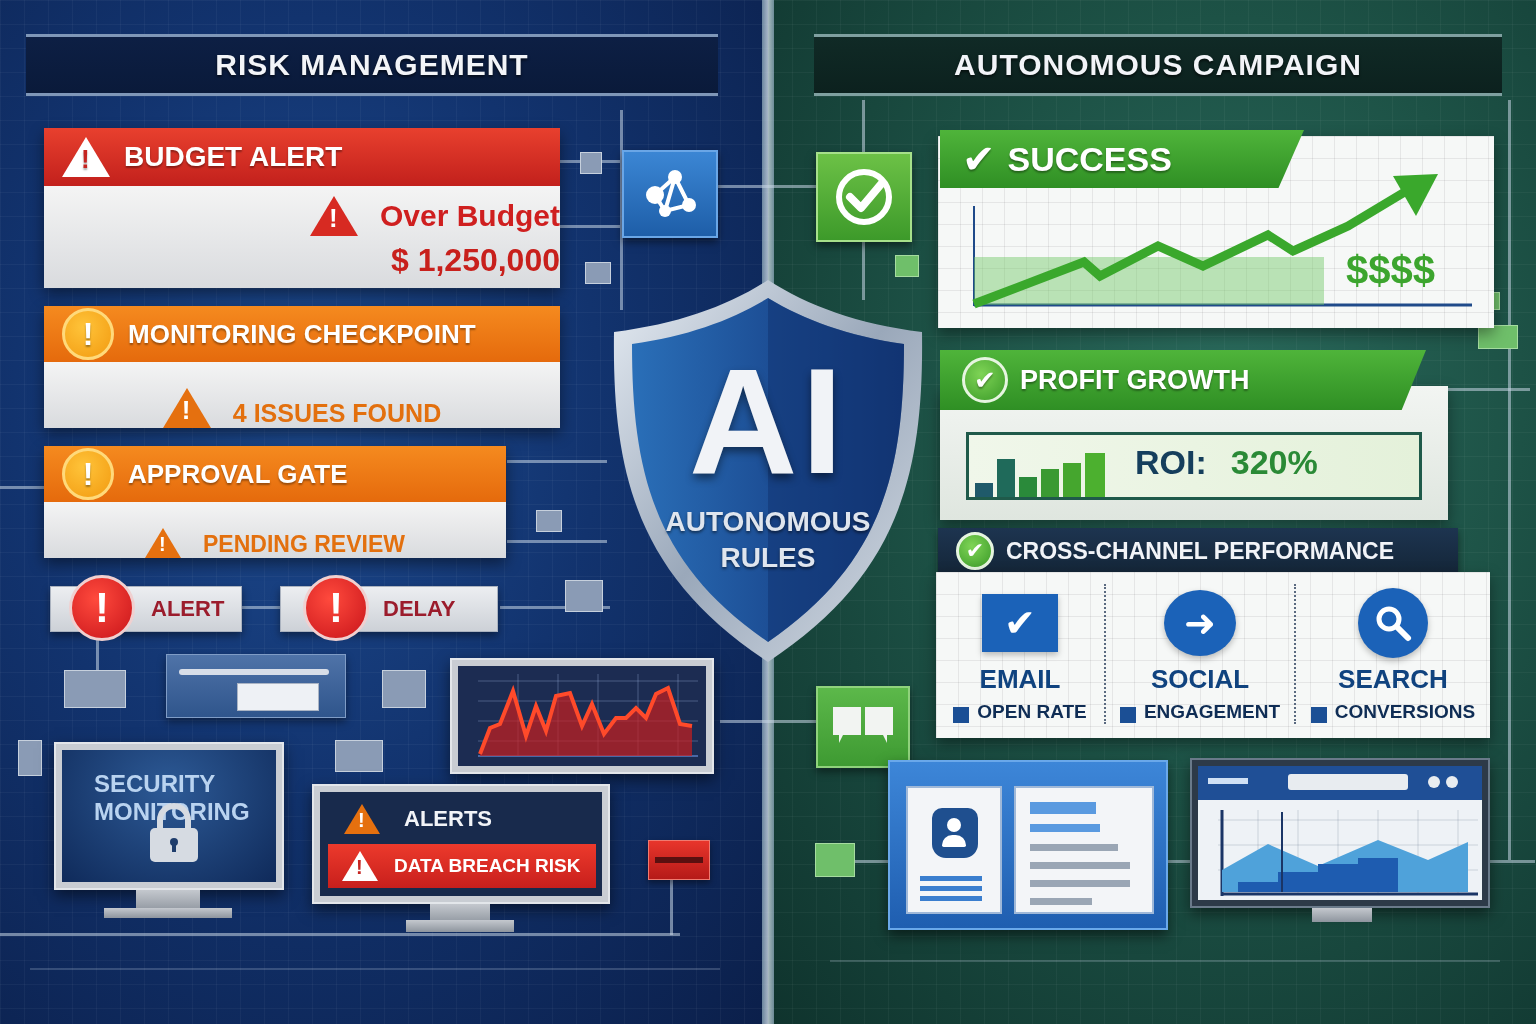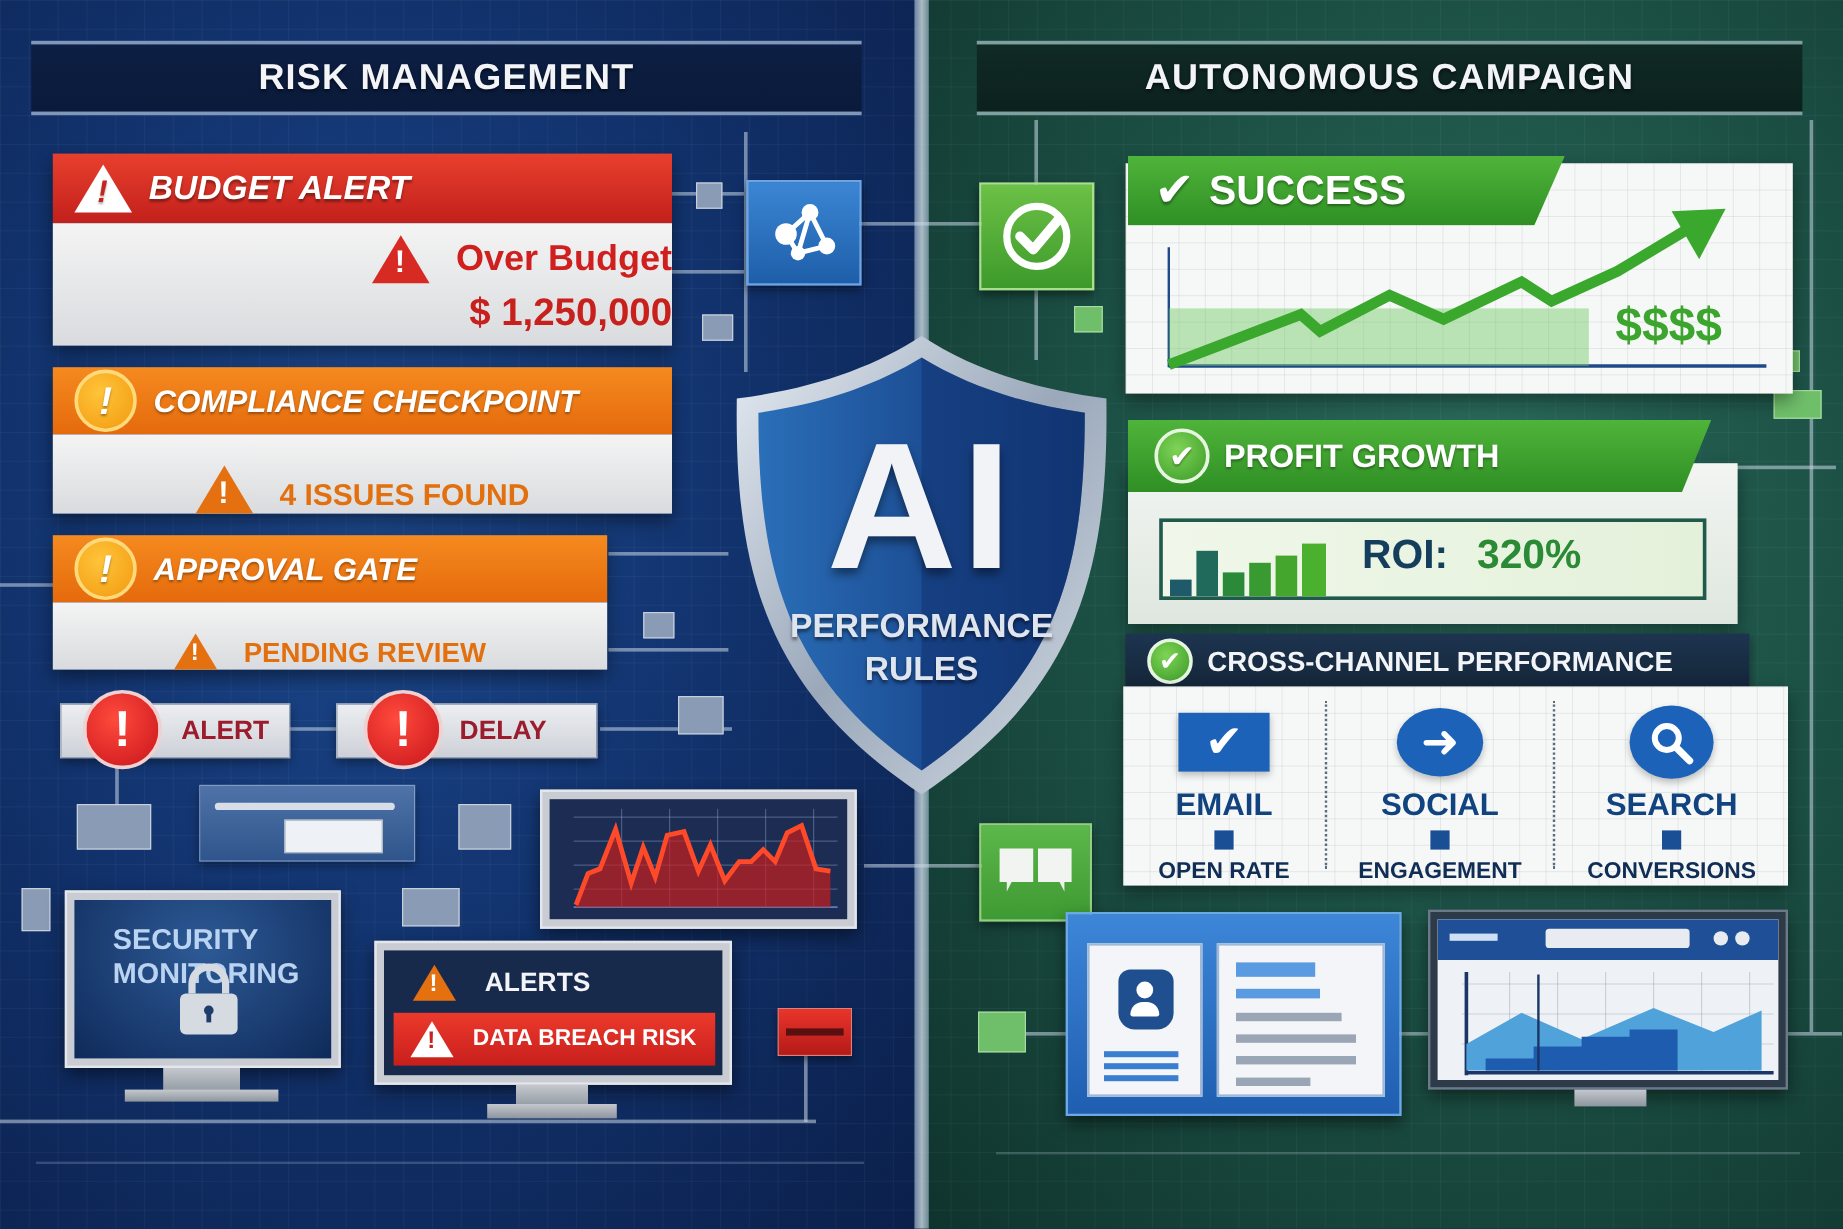--- a/index.html
+++ b/index.html
@@ -41,21 +41,21 @@
     font-weight: 700; font-size: 30px; letter-spacing: 1px; color: #f2f4f8;
     text-shadow: 0 2px 3px rgba(0,0,0,0.6);
   }
   .section-header.left { left: 26px; width: 692px; background: linear-gradient(#0d1f44, #0a1a3a); }
   .section-header.right { left: 814px; width: 688px; background: linear-gradient(#102a26, #0c211e); border-color: #7fa0a0; }
 
   
   .card { position: absolute; box-shadow: 0 6px 14px rgba(0,0,0,0.45); }
   .card-head {
     display: flex; align-items: center; gap: 14px; padding-left: 18px;
-    color: #fff; font-weight: 700; font-size: 28px; text-shadow: 0 2px 2px rgba(0,0,0,0.35); font-style: italic;
+    color: #fff; font-weight: 700; font-size: 28px; text-shadow: 0 2px 2px rgba(0,0,0,0.35);
   }
   .card-body {
     background: linear-gradient(#f4f4f4, #d9dbde);
     display: flex; flex-direction: column; align-items: flex-end; justify-content: center;
     font-weight: 700;
   }
   .red-head { background: linear-gradient(#e8402e, #c2201c); }
   .orange-head { background: linear-gradient(#f58a1f, #e56a0c); }
 
   .tri {
@@ -142,21 +142,21 @@
   }
   .channel-col {
     position: absolute; top: 0; height: 100%; display: flex; flex-direction: column; align-items: center;
   }
   .channel-icon {
     width: 76px; height: 58px; margin-top: 22px; background: #1b62b8; color: #fff;
     display: flex; align-items: center; justify-content: center; font-size: 38px; font-weight: 700;
     box-shadow: 0 3px 6px rgba(0,0,0,0.25);
   }
   .channel-name { margin-top: 12px; font-size: 26px; font-weight: 700; color: #10437f; }
-  .channel-metric { margin-top: 6px; font-size: 19px; font-weight: 700; color: #0f2d55; display: flex; align-items: center; gap: 8px; flex-direction: column; }
+  .channel-metric { margin-top: 6px; font-size: 19px; font-weight: 700; color: #0f2d55; display: flex; align-items: flex-end; gap: 8px; }
   .metric-glyph { width: 16px; height: 16px; background: #1b4f95; display: inline-block; }
 </style>
 </head>
 <body>
 
 <div class="half left-bg"></div>
 <div class="half right-bg"></div>
 <div class="divider"></div>
 
 <div class="wire" style="left:560px;top:160px;width:60px;height:3px;"></div>
@@ -215,21 +215,21 @@
     <circle cx="38" cy="12" r="7" fill="#fff"></circle>
     <circle cx="52" cy="40" r="7" fill="#fff"></circle>
     <circle cx="28" cy="46" r="6" fill="#fff"></circle>
     <path d="M18 30 L38 12 L52 40 L28 46 Z M38 12 L28 46" stroke="#fff" stroke-width="4" fill="none"></path>
   </svg>
 </div>
 
 <div class="card" style="left:44px;top:306px;width:516px;height:122px;">
   <div class="card-head orange-head" style="height:56px;">
     <span class="circ-bang">!</span>
-    <span style="font-size:26px;">COMPLIANCE CHECKPOINT</span>
+    <span style="font-size:26px;">MONITORING CHECKPOINT</span>
   </div>
   <div class="card-body" style="height:66px;flex-direction:row;gap:22px;color:#e3700e;font-size:25px;">
     <span class="tri orange-fill"></span>
     <span>4 ISSUES FOUND</span>
   </div>
 </div>
 
 <div class="card" style="left:44px;top:446px;width:462px;height:112px;">
   <div class="card-head orange-head" style="height:56px;">
     <span class="circ-bang">!</span>
@@ -322,21 +322,21 @@
           <stop offset="0.5" stop-color="#9aa8ba"></stop>
           <stop offset="1" stop-color="#d6dde6"></stop>
       </linearGradient>
     </defs>
     <path d="M160 4 C200 30 250 48 314 56 C316 200 290 300 160 386 C30 300 4 200 6 56 C70 48 120 30 160 4 Z" fill="url(#rim)"></path>
     <path d="M160 22 C196 44 240 60 296 68 C296 196 274 288 160 366 C46 288 24 196 24 68 C80 60 124 44 160 22 Z" fill="url(#shieldL)"></path>
     <path d="M160 22 L160 366 C274 288 296 196 296 68 C240 60 196 44 160 22 Z" fill="#0f2f6a" opacity="0.45"></path>
   </svg>
   <div class="shield-text-ai">AI</div>
   <div class="shield-text-sub">
-    <div>PERFORMANCE</div>
+    <div>AUTONOMOUS</div>
     <div>RULES</div>
   </div>
 </div>
 
 <div style="position:absolute;left:816px;top:152px;width:96px;height:90px;background:linear-gradient(#6cc146,#3d9a2a);border:2px solid #a6e08a;box-shadow:0 4px 8px rgba(0,0,0,0.5);display:flex;align-items:center;justify-content:center;">
   <svg width="64" height="64" viewBox="0 0 64 64">
     <circle cx="32" cy="32" r="25" stroke="#fff" stroke-width="6" fill="none"></circle>
     <path d="M18 32 L29 43 L50 18" stroke="#fff" stroke-width="8" fill="none" stroke-linecap="round" stroke-linejoin="round"></path>
   </svg>
 </div>

